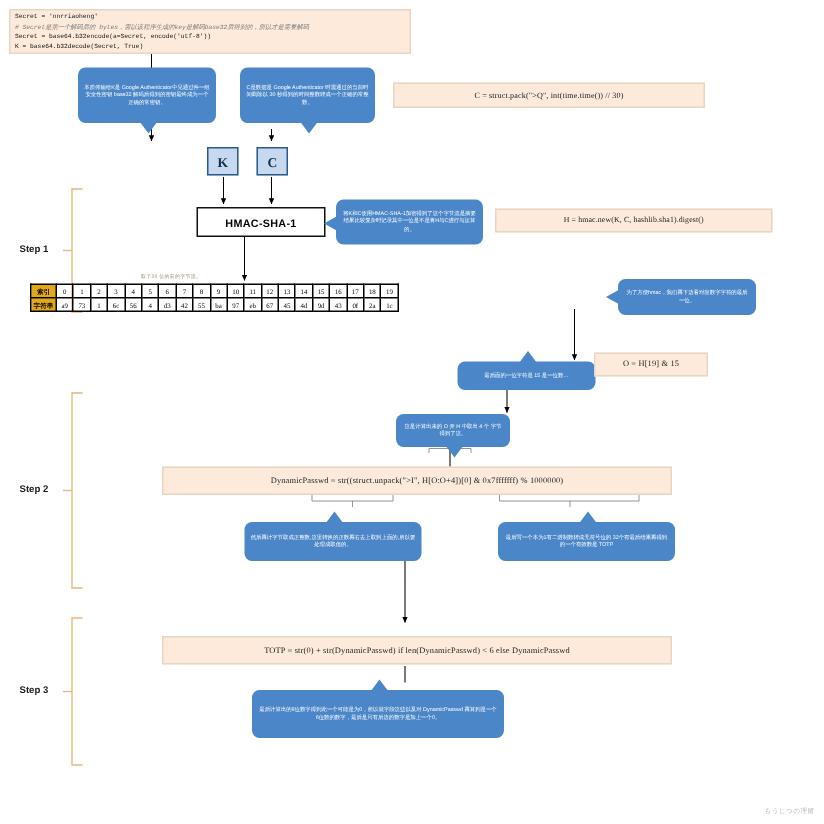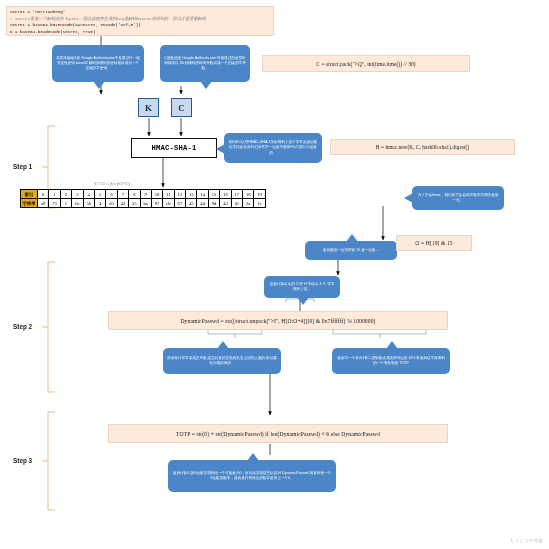--- a/index.html
+++ b/index.html
@@ -61,21 +61,21 @@
     display:flex;align-items:center;justify-content:center;
     font-weight:bold;font-size:9px;color:#12314f;
     font-family:"Liberation Serif","DejaVu Serif",serif;
   }
 
   
   #hmac-box{
     left:131px;top:138px;width:86px;height:20px;
     background:#ffffff;border:1.6px solid #111;
     display:flex;align-items:center;justify-content:center;
-    font-weight:bold;font-size:7.2px;color:#000;letter-spacing:.2px;font-family:Liberation Mono, monospace;
+    font-weight:bold;font-size:7.2px;color:#000;letter-spacing:.2px;
   }
 
   
   #byte-table{position:absolute;left:20px;top:189px;border-collapse:collapse;}
   #byte-table td{
     border:.6px solid #000;font-size:4.6px;height:8px;text-align:center;
     font-family:"Liberation Serif","DejaVu Serif",serif;color:#000;
     padding:0;min-width:10.4px;
   }
   #byte-table td.hdr{

